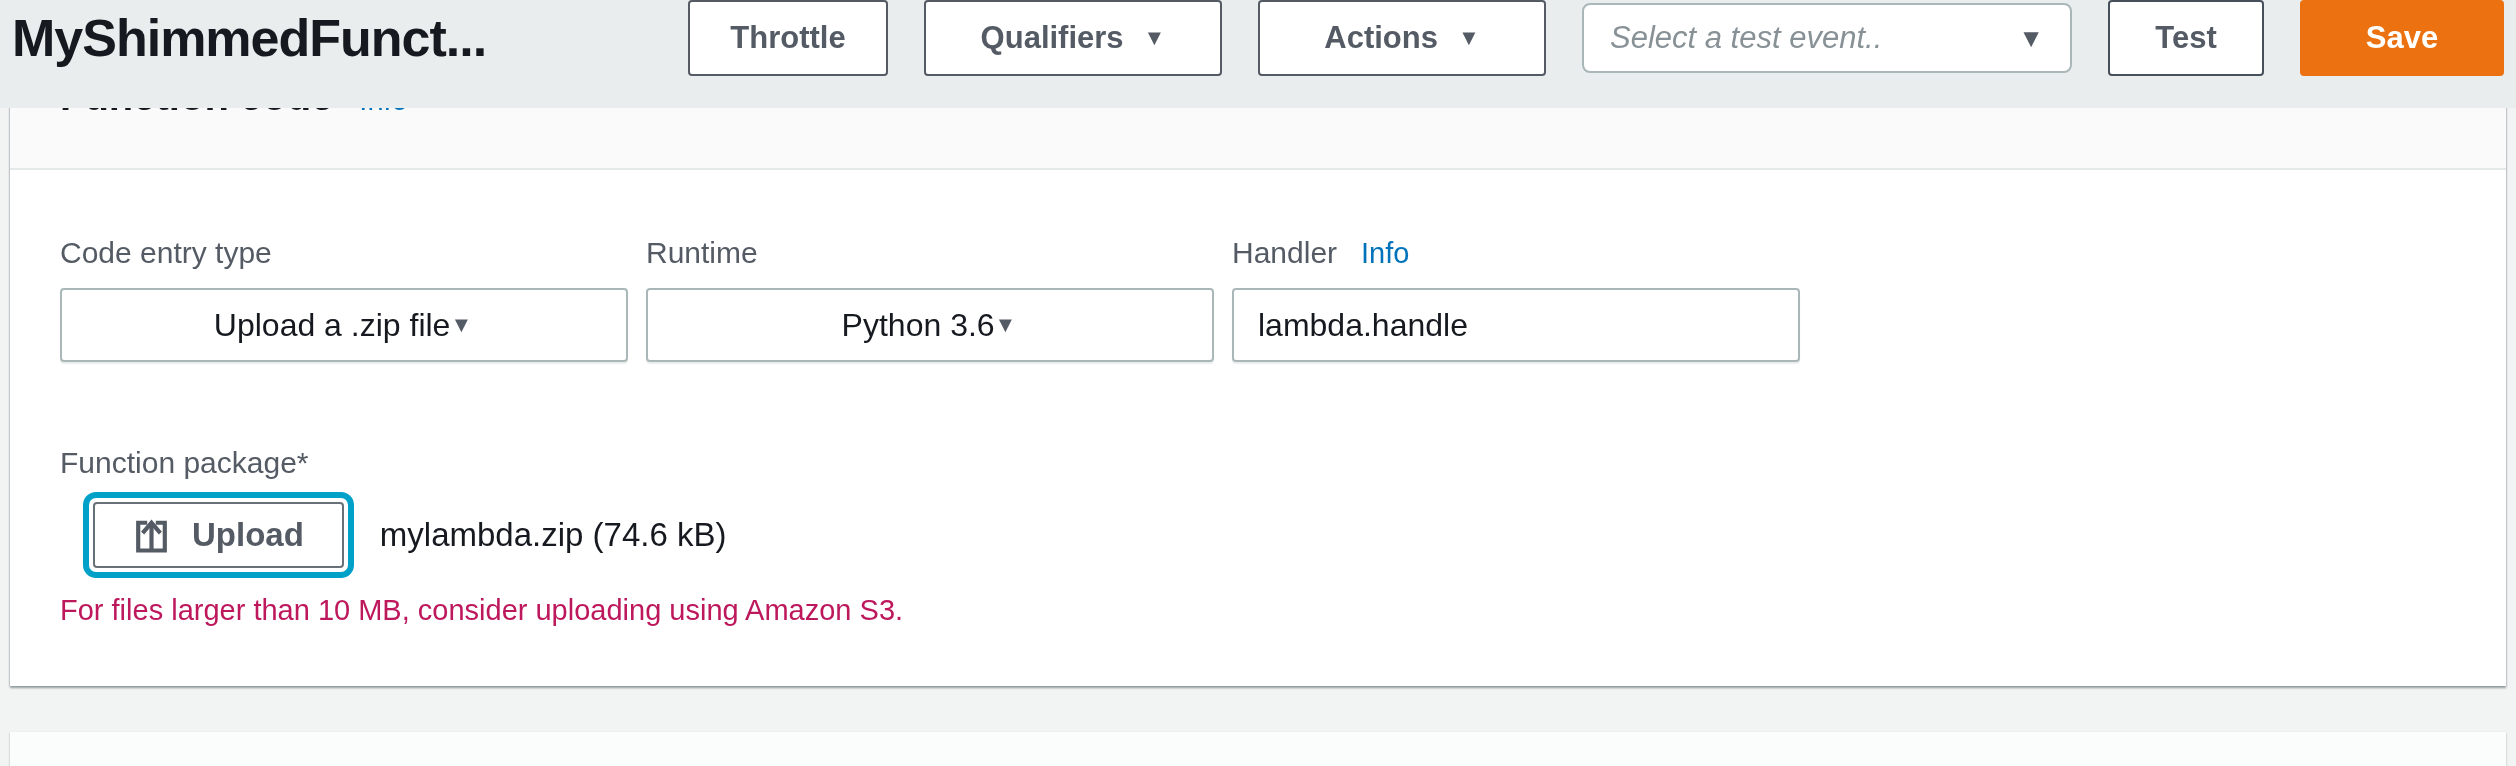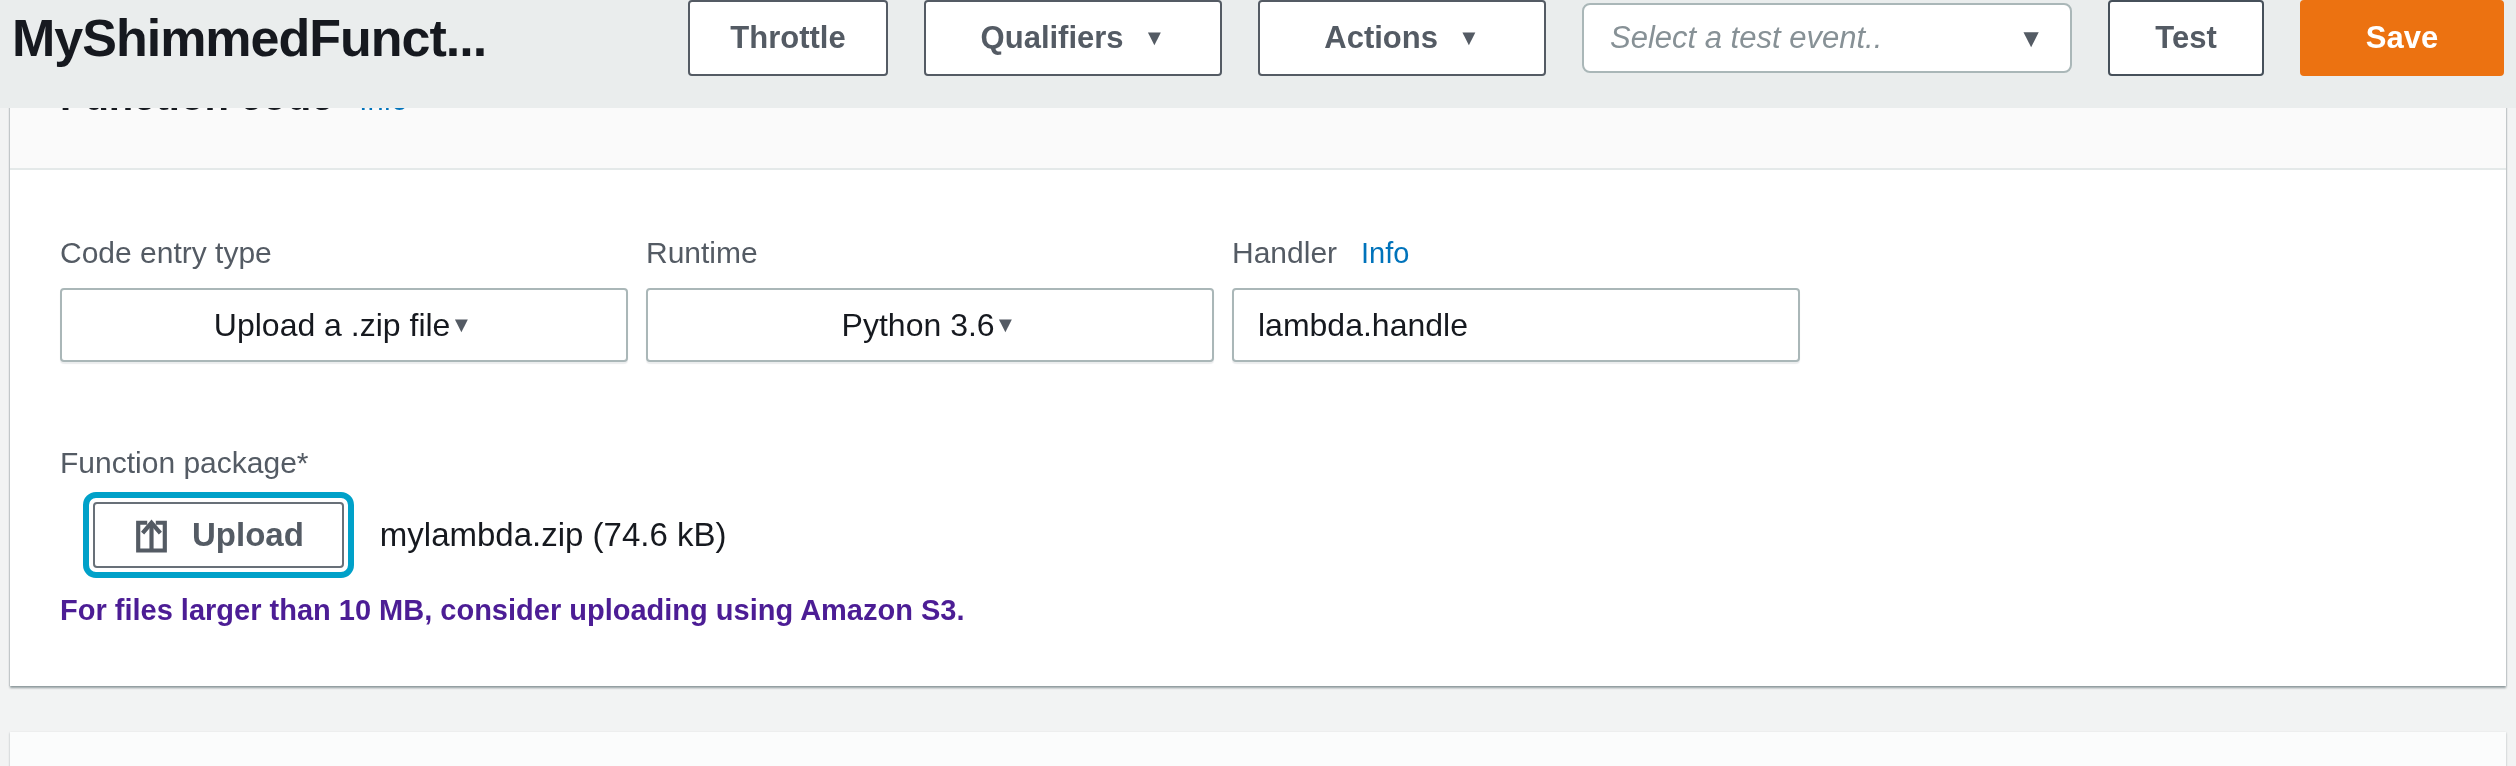--- a/index.html
+++ b/index.html
@@ -196,22 +196,21 @@
   .upload-icon-svg { display: block; }
   .file-info {
     margin-left: 26px;
     font-size: 33px;
     font-weight: 500;
     color: #16191f;
   }
   .helper-text {
     margin-top: 16px;
     font-size: 29px;
-    color: #4c1d95;
-    font-weight: bold;
+    color: #be185d;
   }
 
   .card-next { top: 732px; height: 140px; background: #fbfcfc; box-shadow: 0 1px 2px rgba(0, 28, 36, 0.3); }
 </style>
 </head>
 <body>
 
 <div class="screen">
 
   <div class="topbar">

